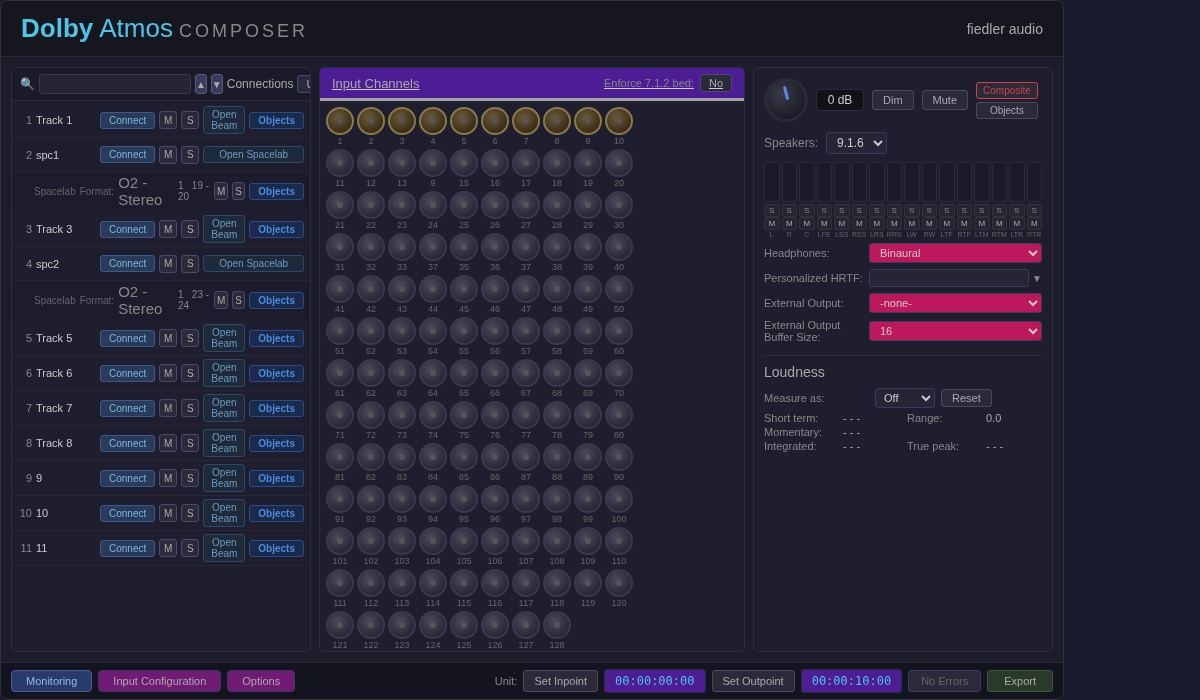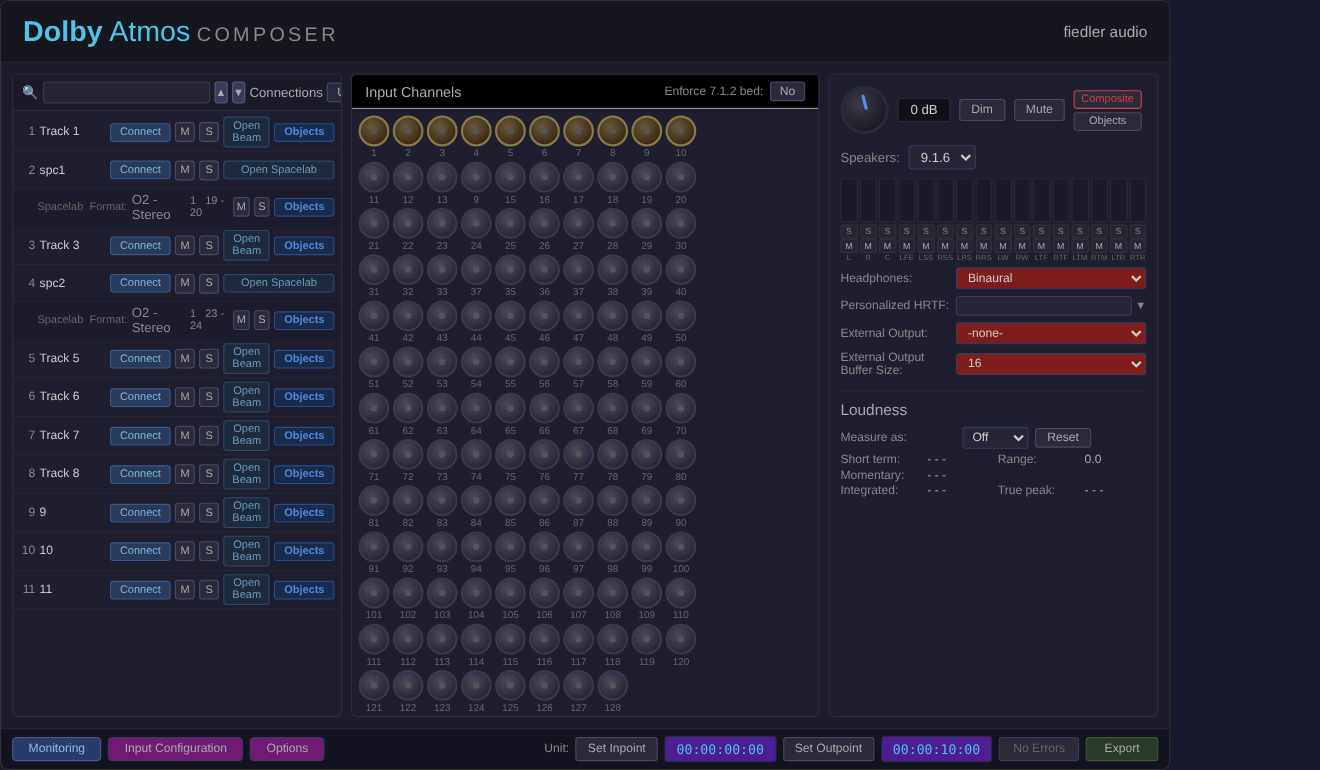--- a/index.html
+++ b/index.html
@@ -228,43 +228,44 @@
       color: #666;
       font-size: 10px;
       width: 55px;
     }
     .format-label {
       color: #666;
       font-size: 10px;
     }
     .format-value {
       color: #888;
-      font-size: 12px;
+      font-size: 15px;
     }
     .range-display {
       color: #888;
       font-size: 10px;
       margin-left: auto;
     }
     
     .input-panel {
       flex: 1;
       background: #1e1e2e;
       border: 1px solid #2d2d3d;
       border-radius: 5px;
       display: flex;
       flex-direction: column;
       overflow: hidden;
     }
     .input-header {
       display: flex;
       align-items: center;
       padding: 6px 12px;
-      background: #000000;
-      border-bottom: 1px solid #a3a3a3;
+      background: #4c1d95;
+      border-bottom: 3px solid #a3a3a3;
+      text-decoration: underline;
     }
     .input-title {
       font-size: 13px;
       color: #aaa;
     }
     .enforce-label {
       margin-left: auto;
       font-size: 11px;
       color: #888;
     }
@@ -481,21 +482,21 @@
       display: flex;
       align-items: center;
       margin-bottom: 6px;
     }
     .setting-label {
       color: #888;
       font-size: 11px;
       width: 105px;
     }
     .setting-select {
-      background: #7f1d1d;
+      background: #be185d;
       border: 1px solid #3a3a5a;
       border-radius: 3px;
       color: #ccc;
       padding: 2px 6px;
       font-size: 11px;
       flex: 1;
     }
     .setting-bar {
       flex: 1;
       height: 18px;

